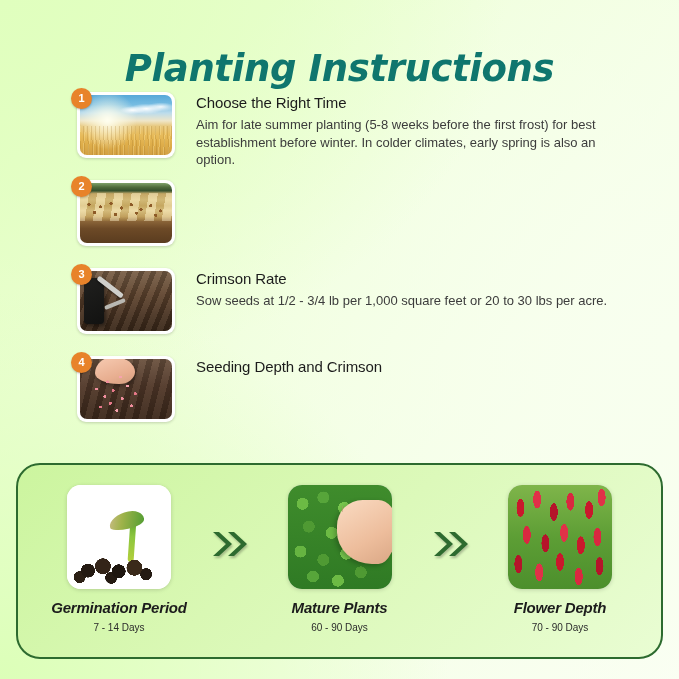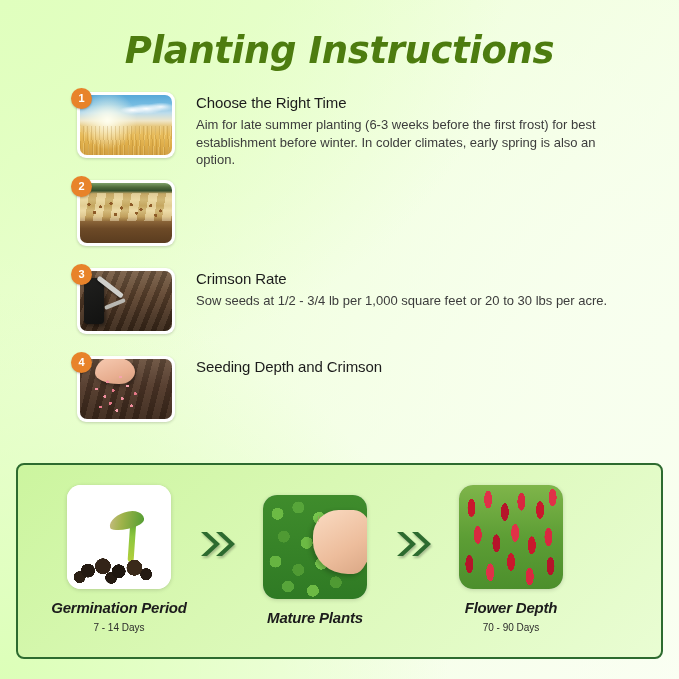--- a/index.html
+++ b/index.html
@@ -20,30 +20,30 @@
   .page {
     position: relative;
     width: 679px;
     height: 679px;
     box-sizing: border-box;
   }
 
   
   .title {
     position: absolute;
-    top: 29px;
+    top: 47px;
     left: 0;
     width: 679px;
     text-align: center;
     font-size: 37px;
     line-height: 44px;
     font-weight: 800;
     font-style: italic;
     letter-spacing: -0.4px;
-    color: #4d7c0f;
+    color: #0f766e;
     font-family: "DejaVu Sans", sans-serif;
   }
 
   
   .steps {
     position: absolute;
     top: 88px;
     left: 71px;
     width: 600px;
   }
@@ -229,25 +229,25 @@
 
   
   .timeline {
     position: absolute;
     left: 16px;
     top: 463px;
     width: 647px;
     height: 196px;
     box-sizing: border-box;
     border: 2px solid #2d6b2f;
-    border-radius: 8px;
+    border-radius: 24px;
     background: linear-gradient(135deg, #ccf59f 0%, #d9f8b4 40%, #e9fdd3 100%);
     display: flex;
     align-items: center;
-    justify-content: flex-start;
+    justify-content: space-between;
     padding: 0 26px;
   }
   .stage {
     width: 150px;
     text-align: center;
   }
   .stage-img {
     width: 104px;
     height: 104px;
     margin: 0 auto 9px auto;
@@ -372,21 +372,21 @@
         <div class="thumb">
           <div class="thumb-img">
             <div class="scene sc-wheat">
               <div class="grain"></div>
             </div>
           </div>
         </div>
       </div>
       <div class="step-text">
         <div class="step-heading">Choose the Right Time</div>
-        <div class="step-body">Aim for late summer planting (6-3 weeks before the first frost) for best establishment before winter. In colder climates, early spring is also an option.</div>
+        <div class="step-body">Aim for late summer planting (5-8 weeks before the first frost) for best establishment before winter. In colder climates, early spring is also an option.</div>
       </div>
     </div>
 
     <div class="step">
       <div class="thumb-wrap">
         <div class="badge">2</div>
         <div class="thumb">
           <div class="thumb-img">
             <div class="scene sc-field"></div>
           </div>
@@ -453,20 +453,21 @@
       </svg>
     </div>
 
     <div class="stage">
       <div class="stage-img">
         <div class="scene sc-clover">
           <div class="hand2"></div>
         </div>
       </div>
       <div class="stage-title">Mature Plants</div>
+      <div class="stage-sub">60 - 90 Days</div>
     </div>
 
     <div class="arrow">
       <svg width="40" height="30" viewBox="0 0 40 30" aria-hidden="true">
         <path d="M4 3 L17 15 L4 27 L10 27 L23 15 L10 3 Z" fill="#2d6b2f"></path>
         <path d="M19 3 L32 15 L19 27 L25 27 L38 15 L25 3 Z" fill="#2d6b2f"></path>
       </svg>
     </div>
 
     <div class="stage">

